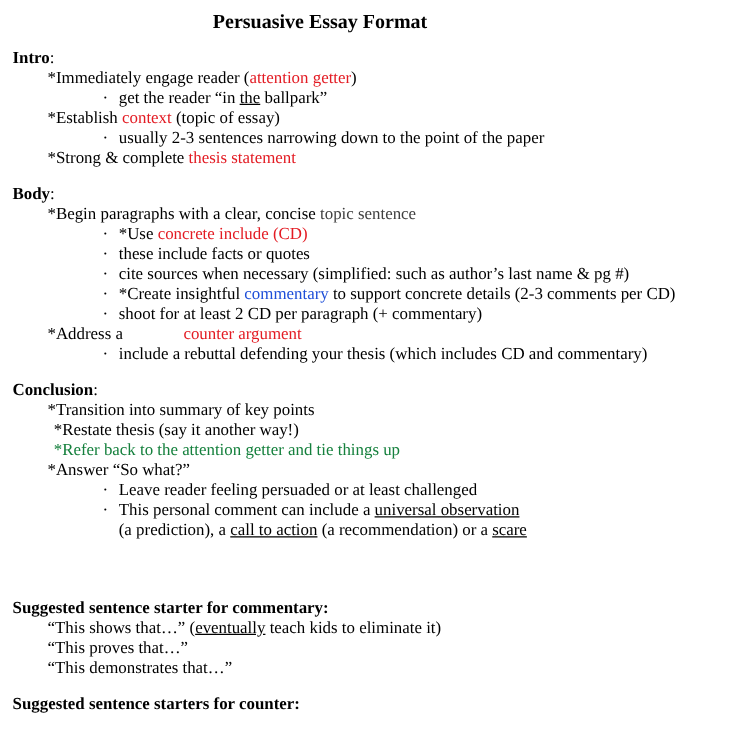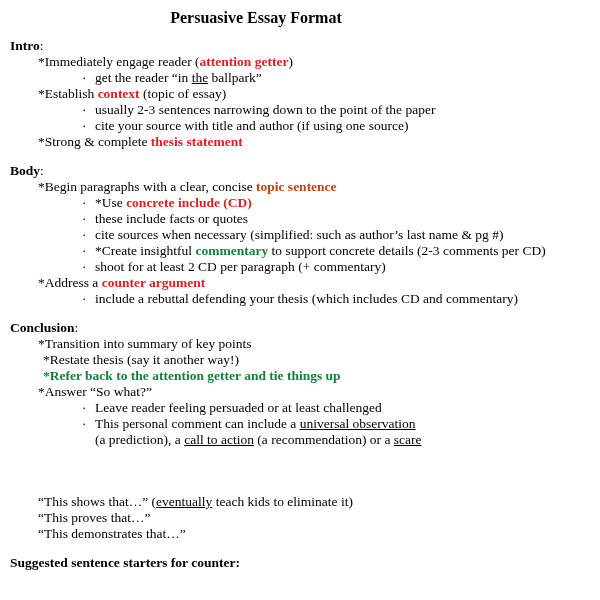--- a/index.html
+++ b/index.html
@@ -37,57 +37,57 @@
   .kind-l1 { padding-left: 28px; }
   .kind-l1.shifted { padding-left: 33px; }
   .kind-bullet { padding-left: 72px; }
   .kind-cont { padding-left: 85px; }
   .bullet-glyph {
     display: inline-block;
     width: 13px;
     font-size: 13.5px;
   }
   .seg-bold { font-weight: bold; }
-  .seg-red { font-weight: bold; text-align: right; }
+  .seg-red { font-weight: normal; text-align: right; }
   .seg-underline { text-decoration: underline; text-align: right; }
   .spacer-gap { height: 13px; }
   .spacer-big { height: 46px; }
 </style>
 </head>
 <body>
 
 <div class="page">
   <div class="doc-title">Persuasive Essay Format</div>
   <div id="outline">
       <div class="line kind-heading"><span class="seg-bold">Intro</span><span>:</span></div>
       <div class="line kind-l1"><span>*Immediately engage reader (</span><span class="seg-red" style="color: rgb(227, 27, 35);">attention getter</span><span>)</span></div>
       <div class="line kind-bullet"><span class="bullet-glyph">·</span><span>get the reader “in </span><span class="seg-underline">the</span><span> ballpark”</span></div>
       <div class="line kind-l1"><span>*Establish </span><span class="seg-red" style="color: rgb(227, 27, 35); margin-top: 44px;">context</span><span> (topic of essay)</span></div>
       <div class="line kind-bullet"><span class="bullet-glyph">·</span><span>usually 2-3 sentences narrowing down to the point of the paper</span></div>
-      <div class="line kind-bullet"><span class="bullet-glyph">·</span><span>cite your source with title and author (if using one source)</span></div>
       <div class="line kind-l1"><span>*Strong &amp; complete </span><span class="seg-red" style="color: rgb(227, 27, 35);">thesis statement</span></div>
       <div class="spacer-gap"></div>
       <div class="line kind-heading"><span class="seg-bold">Body</span><span>:</span></div>
-      <div class="line kind-l1"><span>*Begin paragraphs with a clear, concise </span><span class="seg-red" style="color: #c2410c;">topic sentence</span></div>
+      <div class="line kind-l1"><span>*Begin paragraphs with a clear, concise </span><span class="seg-red" style="color: #404040;">topic sentence</span></div>
       <div class="line kind-bullet"><span class="bullet-glyph">·</span><span>*Use </span><span class="seg-red" style="color: rgb(227, 27, 35);">concrete include (CD)</span></div>
       <div class="line kind-bullet"><span class="bullet-glyph">·</span><span>these include facts or quotes</span></div>
       <div class="line kind-bullet"><span class="bullet-glyph">·</span><span>cite sources when necessary (simplified: such as author’s last name &amp; pg #)</span></div>
-      <div class="line kind-bullet"><span class="bullet-glyph">·</span><span>*Create insightful </span><span class="seg-red" style="color: #15803d;">commentary</span><span> to support concrete details (2-3 comments per CD)</span></div>
+      <div class="line kind-bullet"><span class="bullet-glyph">·</span><span>*Create insightful </span><span class="seg-red" style="color: #1d4ed8;">commentary</span><span> to support concrete details (2-3 comments per CD)</span></div>
       <div class="line kind-bullet"><span class="bullet-glyph">·</span><span>shoot for at least 2 CD per paragraph (+ commentary)</span></div>
-      <div class="line kind-l1"><span>*Address a </span><span class="seg-red" style="color: rgb(227, 27, 35);">counter argument</span></div>
+      <div class="line kind-l1"><span>*Address a </span><span class="seg-red" style="color: rgb(227, 27, 35); margin-left: 45px;">counter argument</span></div>
       <div class="line kind-bullet"><span class="bullet-glyph">·</span><span>include a rebuttal defending your thesis (which includes CD and commentary)</span></div>
       <div class="spacer-gap"></div>
       <div class="line kind-heading"><span class="seg-bold">Conclusion</span><span>:</span></div>
       <div class="line kind-l1"><span>*Transition into summary of key points</span></div>
       <div class="line kind-l1 shifted"><span>*Restate thesis (say it another way!)</span></div>
       <div class="line kind-l1 shifted"><span class="seg-red" style="color: #15803d;">*Refer back to the attention getter and tie things up</span></div>
       <div class="line kind-l1"><span>*Answer “So what?”</span></div>
       <div class="line kind-bullet"><span class="bullet-glyph">·</span><span>Leave reader feeling persuaded or at least challenged</span></div>
       <div class="line kind-bullet"><span class="bullet-glyph">·</span><span>This personal comment can include a </span><span class="seg-underline">universal observation</span></div>
       <div class="line kind-cont"><span>(a prediction), a </span><span class="seg-underline">call to action</span><span> (a recommendation) or a </span><span class="seg-underline">scare</span></div>
       <div class="spacer-big"></div>
+      <div class="line kind-heading"><span class="seg-bold">Suggested sentence starter for commentary:</span></div>
       <div class="line kind-l1"><span>“This shows that…” (</span><span class="seg-underline">eventually</span><span> teach kids to eliminate it)</span></div>
       <div class="line kind-l1"><span>“This proves that…”</span></div>
       <div class="line kind-l1"><span>“This demonstrates that…”</span></div>
       <div class="spacer-gap"></div>
       <div class="line kind-heading"><span class="seg-bold">Suggested sentence starters for counter:</span></div>
     </div>
 </div>
 
 </body></html>

